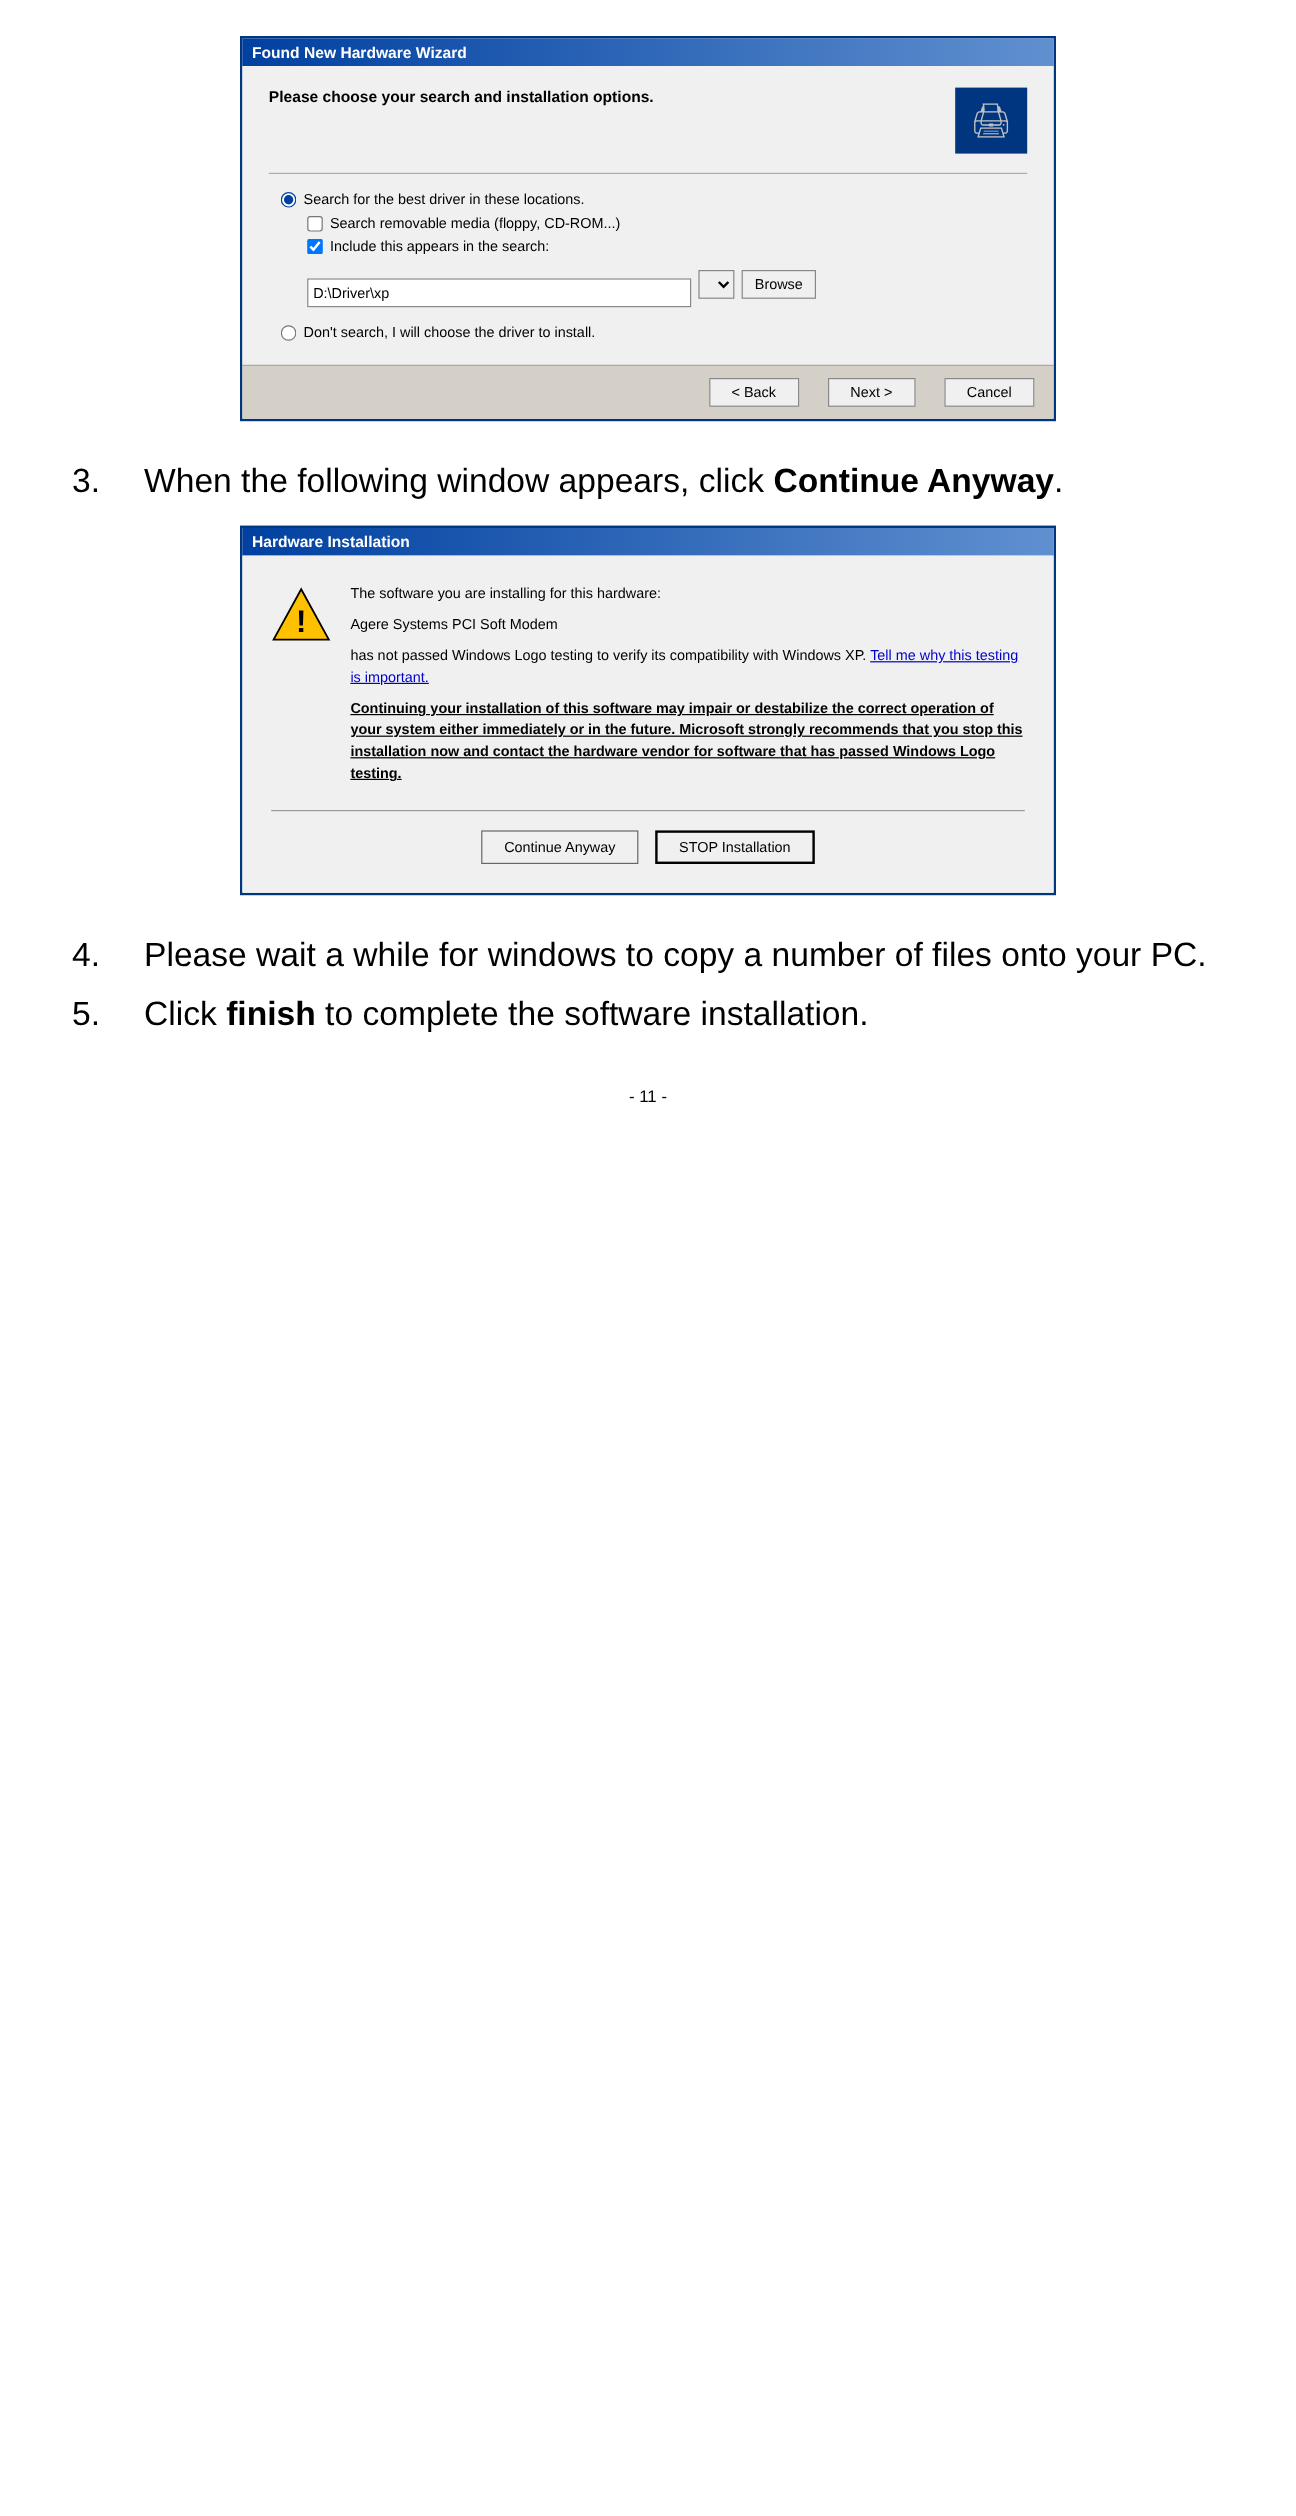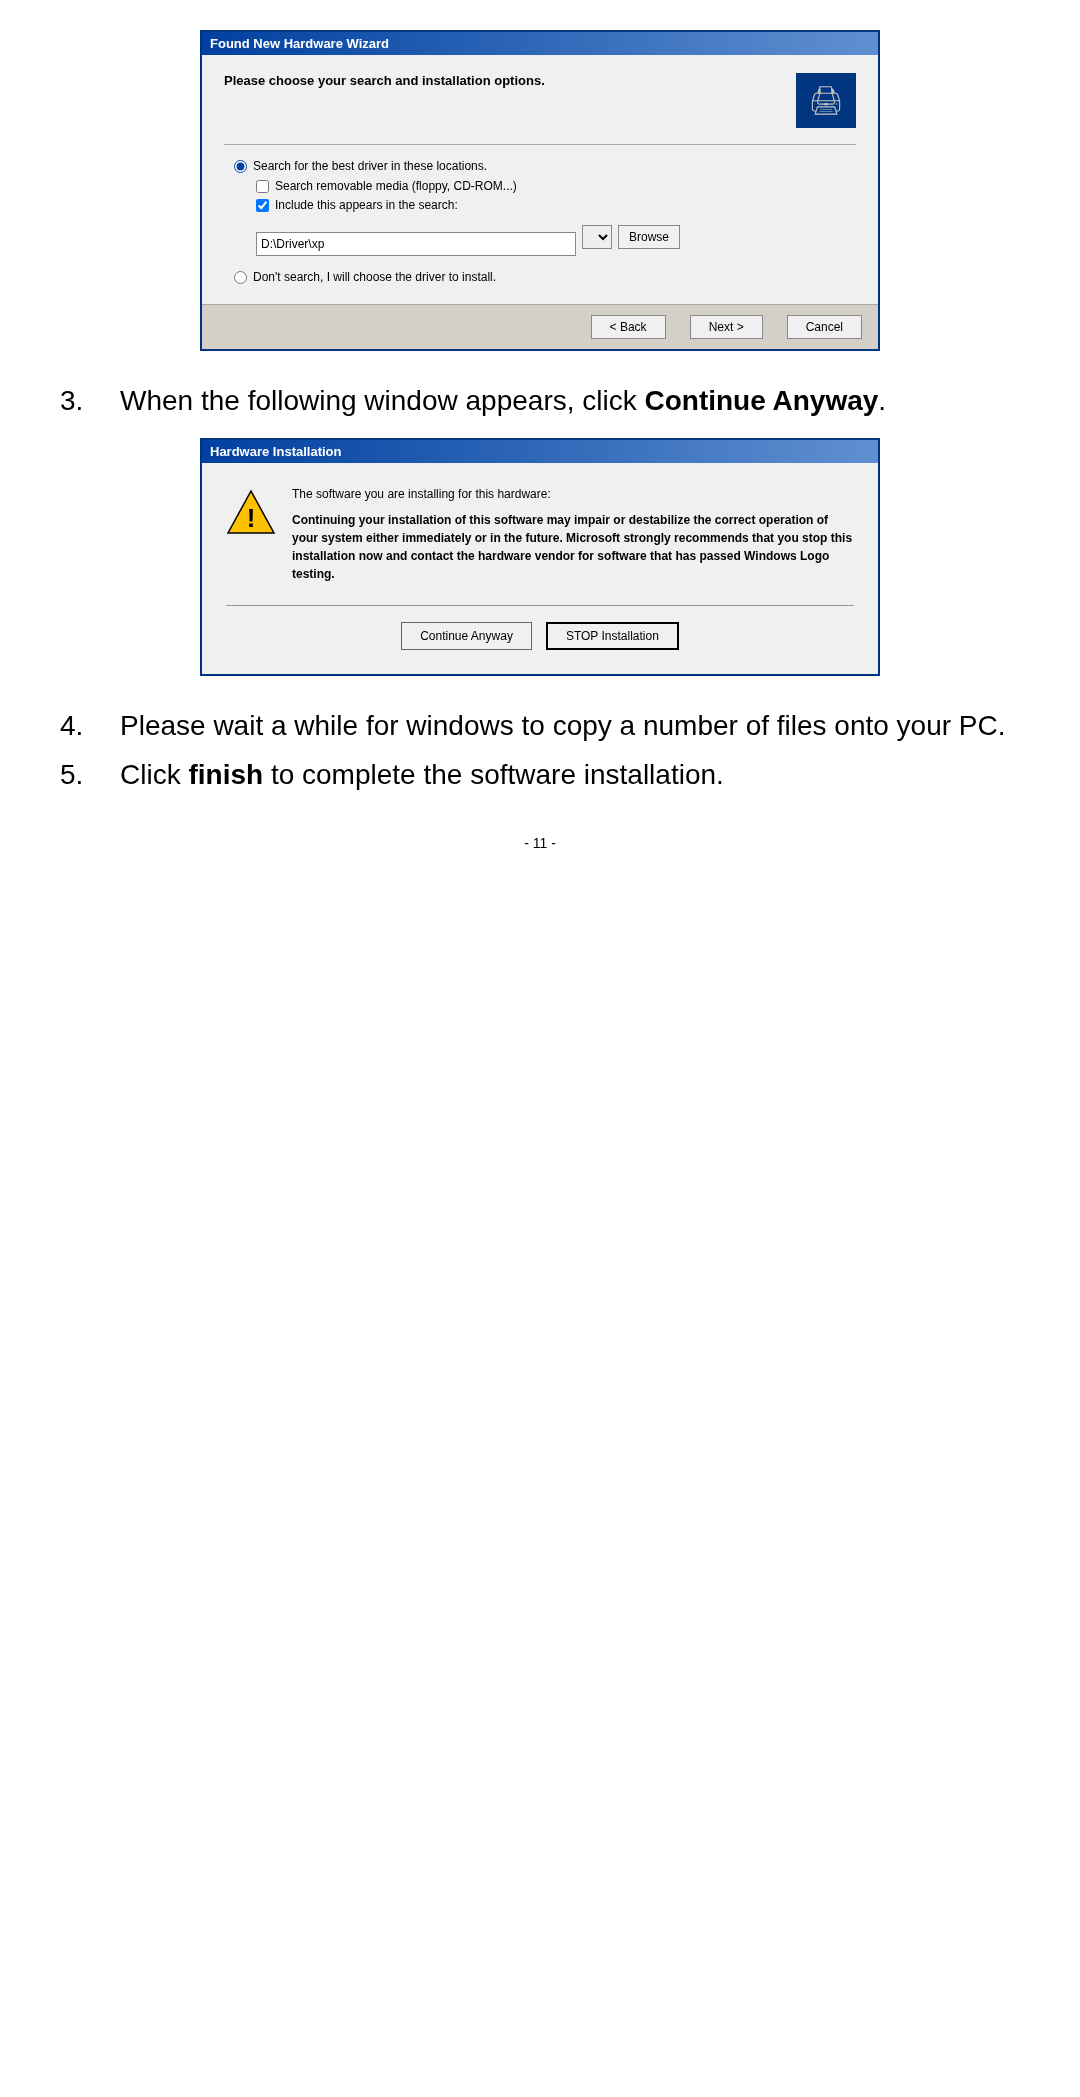--- a/index.html
+++ b/index.html
@@ -188,20 +188,21 @@
     }
     .hw-text-block p { margin-bottom: 8px; }
     .hw-link {
       color: #0000cc;
       text-decoration: underline;
     }
     .hw-bold-warning {
       font-weight: bold;
       font-size: 12px;
       line-height: 1.5;
+      text-decoration: underline;
     }
     .hw-divider {
       border-top: 1px solid #999;
       margin: 10px 0 10px 0;
     }
     .hw-footer {
       padding: 6px 16px 14px 16px;
       display: flex;
       justify-content: center;
       gap: 14px;
@@ -306,20 +307,24 @@
     <div class="hw-content-row">
 
       <div style="flex-shrink:0;margin-top:4px;">
         <svg width="50" height="46" viewBox="0 0 50 46">
           <polygon points="25,2 48,44 2,44" fill="#ffc000" stroke="#000" stroke-width="1.5"></polygon>
           <text x="25" y="38" text-anchor="middle" font-size="26" font-weight="bold" fill="#000">!</text>
         </svg>
       </div>
       <div class="hw-text-block">
         <p>The software you are installing for this hardware:</p>
+        <p>Agere Systems PCI Soft Modem</p>
+        <p>
+          <span>has not passed Windows Logo testing to verify its compatibility with Windows XP. </span><a class="hw-link" href="#">Tell me why this testing is important.</a>
+        </p>
         <p class="hw-bold-warning">Continuing your installation of this software may impair or destabilize the correct operation of your system either immediately or in the future. Microsoft strongly recommends that you stop this installation now and contact the hardware vendor for software that has passed Windows Logo testing.</p>
       </div>
     </div>
     <div class="hw-divider"></div>
     <div class="hw-footer">
       <button class="hw-btn">Continue Anyway</button>
       <button class="hw-btn hw-btn-stop">STOP Installation</button>
     </div>
   </div>
 </div>

